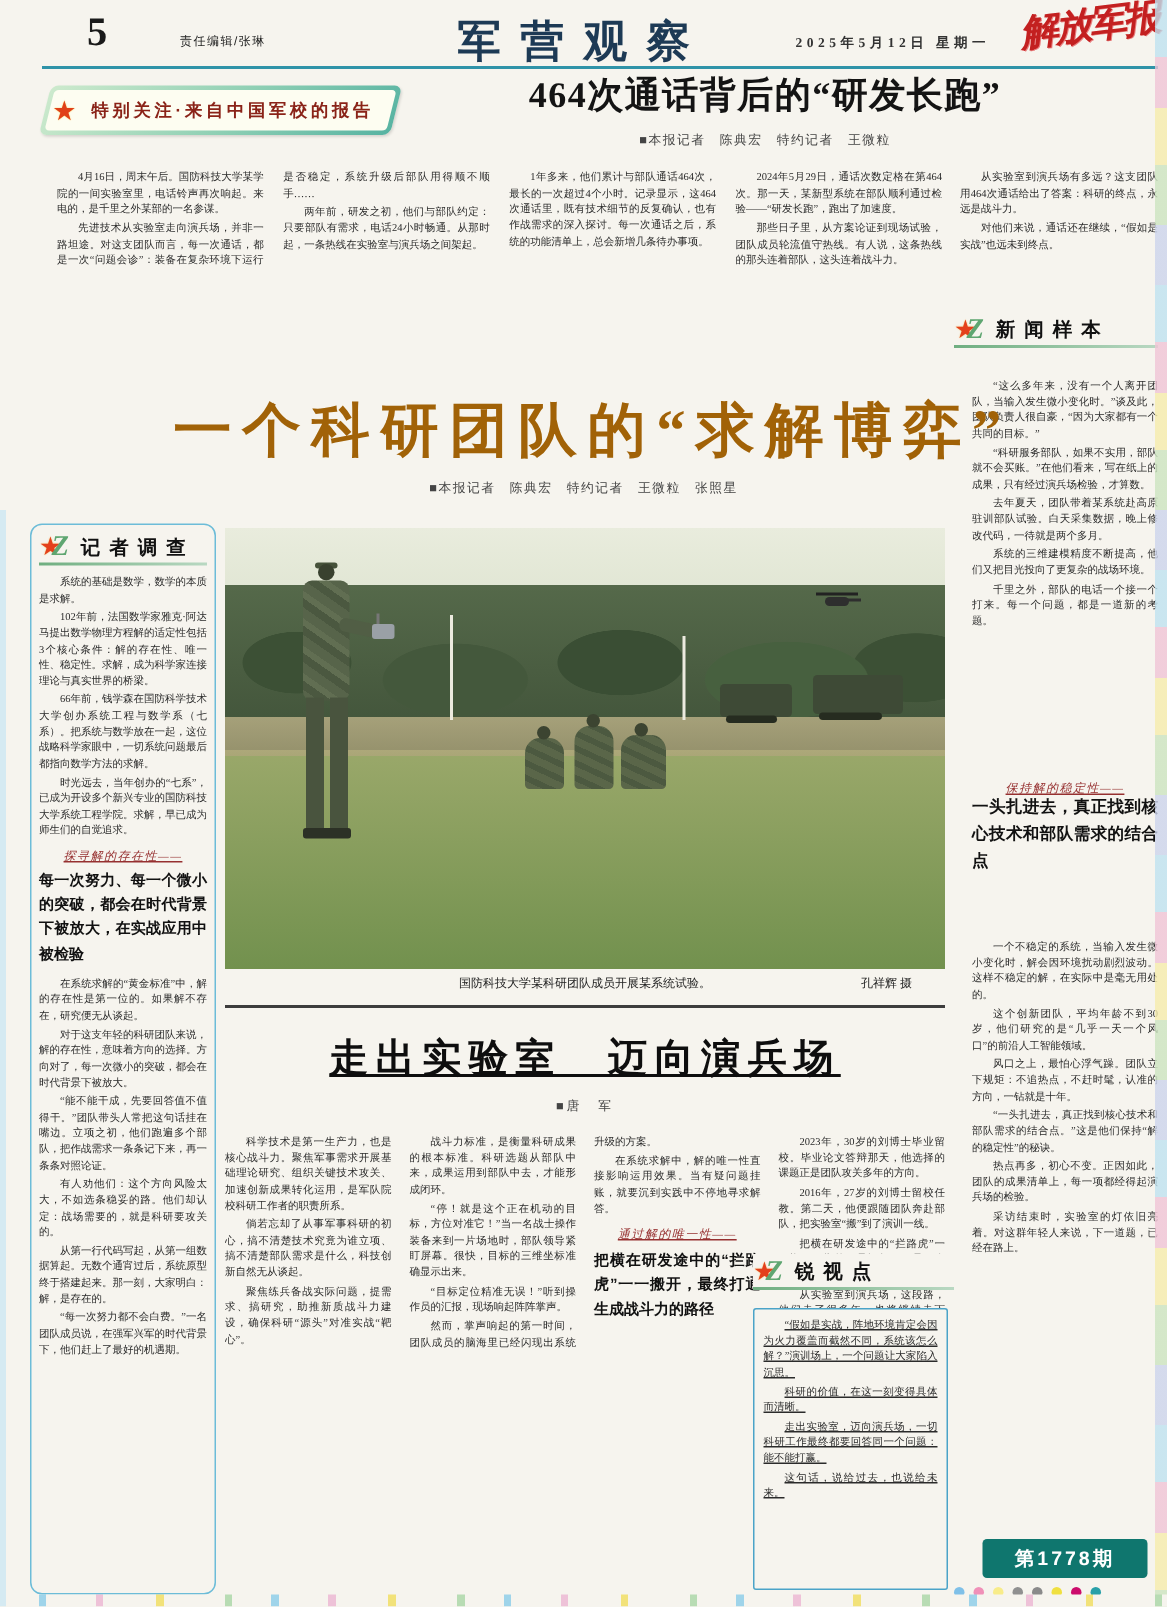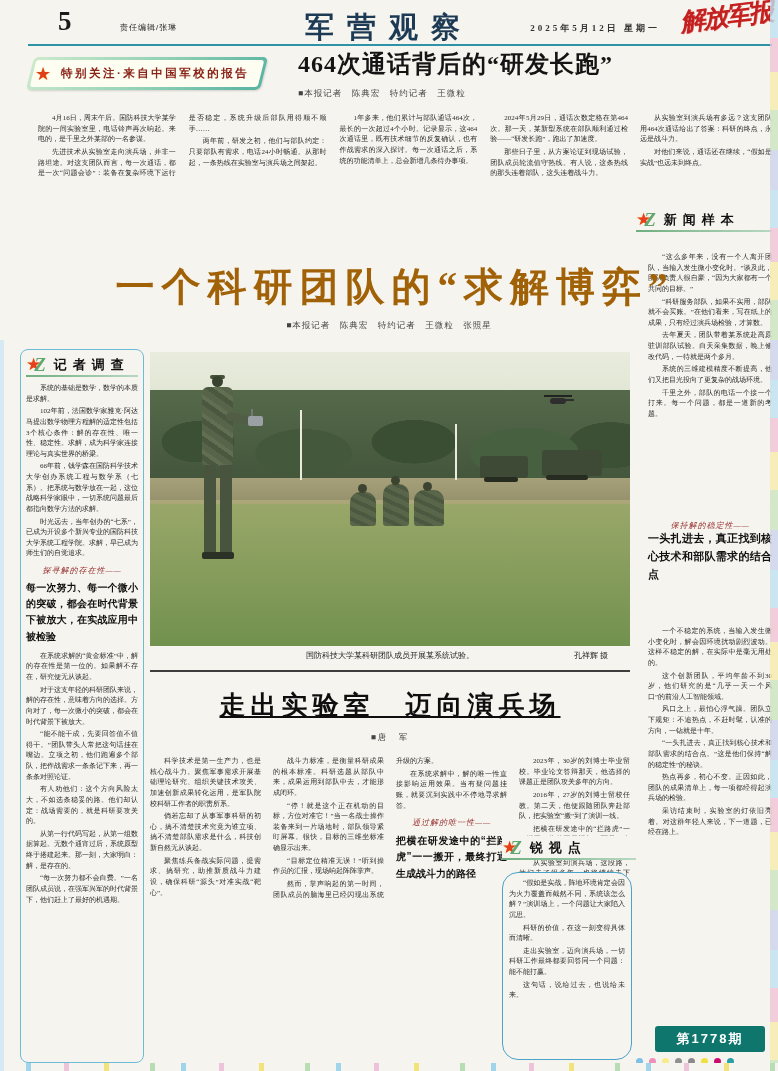--- a/index.html
+++ b/index.html
@@ -23,21 +23,21 @@
   .badge{left:30px;top:57px;width:234px;height:33px;transform:skewX(-14deg);
     background:linear-gradient(120deg,#cdeacd 0%,#8ecfb4 55%,#57b3a2 100%);
     border-radius:5px;box-shadow:1px 1px 2px rgba(0,0,0,.15);}
   .badge-inner{position:absolute;inset:3px;background:#fdfdf1;border-radius:3px;
     display:flex;align-items:center;justify-content:center;}
   .badge-label{transform:skewX(14deg);font-size:11.5px;font-weight:bold;color:#8a2318;
     letter-spacing:2.5px;font-family:"Liberation Sans",sans-serif;padding-left:16px;}
   .badge-star{position:absolute;left:2px;top:3px;transform:skewX(14deg);font-size:18px;color:#e04018;
     text-shadow:0 0 1px #f7c84c;}
   
-  .a1-headwrap{left:298px;top:50px;width:424px;}
+  .a1-headwrap{left:298px;top:50px;width:424px;text-align:center;}
   .a1-headline{font-size:24px;font-weight:900;color:#141414;letter-spacing:1px;line-height:1.2;}
   .a1-byline{margin-top:9px;font-size:8.5px;color:#444;letter-spacing:1px;}
   .bodytext{font-size:7px;line-height:1.52;color:#2b2b2b;text-align:justify;text-justify:inter-ideograph;}
   .bodytext p{margin:0 0 2px 0;text-indent:2em;}
   .a1-cols{left:38px;top:113px;width:590px;height:126px;columns:4;column-gap:13px;overflow:hidden;}
   .a1-col5{left:640px;top:113px;width:132px;height:95px;overflow:hidden;}
   
   .marker{display:block;}
   .marker .row{display:flex;align-items:center;}
   .marker .star{font-size:17px;color:#e4401c;text-shadow:0 0 1px #f2b24a;line-height:1;}
@@ -46,21 +46,21 @@
   .marker .label{font-family:"Liberation Sans",sans-serif;font-weight:bold;font-size:13px;
     letter-spacing:6px;color:#111;margin-left:8px;}
   .marker .rule{height:2px;background:linear-gradient(90deg,#6fae80,#b9d8c2);margin-top:1px;}
   
   .feature-head{left:12px;right:0;top:260px;text-align:center;font-size:39px;font-weight:900;
     color:#a16207;letter-spacing:7px;font-family:"Liberation Serif",serif;}
   .feature-byline{left:0;right:0;top:320px;text-align:center;font-size:8.5px;color:#444;letter-spacing:1px;}
   
   .left-frame{left:20px;top:349px;width:124px;height:714px;border:1.5px solid #6cbcd8;
     border-radius:8px;background:#f6f4ee;box-sizing:border-box;padding:5px 5px;overflow:hidden;}
-  .kicker{font-style:italic;font-size:8px;color:#963030;text-align:center;letter-spacing:1px;margin:6px 0 4px;}
+  .kicker{font-style:italic;font-size:8px;color:#963030;text-align:center;letter-spacing:1px;margin:6px 0 4px;text-decoration:underline;}
   .subhead{font-family:"Liberation Sans",sans-serif;font-weight:bold;color:#111;
     font-size:10px;line-height:1.62;text-align:justify;margin:0 0 6px 0;}
   
   .photo{left:150px;top:352px;width:480px;height:294px;overflow:hidden;background:#e6e9da;}
   .p-sky{position:absolute;left:0;top:0;width:100%;height:95px;background:linear-gradient(#e9ecdd,#d7dfc9);}
   .p-trees{position:absolute;left:0;top:38px;width:100%;height:115px;
     background:
       radial-gradient(60px 34px at 10% 45%, #3c5035 60%, transparent 61%),
       radial-gradient(80px 40px at 32% 55%, #44583c 60%, transparent 61%),
       radial-gradient(70px 36px at 55% 45%, #3a4e34 60%, transparent 61%),
@@ -95,22 +95,22 @@
   .photo-rule{left:150px;top:670px;width:480px;height:2px;background:#3d3d3d;}
   
   .a2-headline{left:150px;top:688px;width:480px;text-align:center;font-size:26px;font-weight:900;
     letter-spacing:5px;color:#0e0e0e;font-family:"Liberation Sans",sans-serif;text-decoration:underline;}
   .a2-byline{left:150px;top:732px;width:480px;text-align:center;font-size:8.5px;color:#444;letter-spacing:2px;}
   .a2-cols{left:150px;top:756px;width:480px;height:302px;columns:4;column-gap:12px;overflow:hidden;}
   .a2-cols .kicker{break-inside:avoid;}
   .a2-cols .subhead{break-inside:avoid;}
   
   .sharp-marker{left:502px;top:836px;width:134px;background:#f6f4ee;padding-top:2px;}
-  .sharp-box{left:502px;top:872px;width:130px;height:188px;border:1.5px solid #4aa3c8;border-radius:16px;
-    background:#f6f4ee;box-sizing:border-box;padding:5px 6px;overflow:hidden;}
+  .sharp-box{left:502px;top:872px;width:130px;height:188px;border:1.5px solid #4aa3c8;border-radius:2px;
+    background:#f6f4ee;box-sizing:border-box;padding:5px 6px;overflow:hidden;text-decoration:underline;}
   
   .news-marker{left:636px;top:210px;width:136px;background:#f6f4ee;}
   .news-text{left:648px;top:252px;width:124px;height:260px;overflow:hidden;}
   .stab-kicker{left:648px;top:514px;width:124px;}
   .stab-subhead{left:648px;top:530px;width:124px;font-size:11px;}
   .stab-paras{left:648px;top:626px;width:124px;height:392px;overflow:hidden;}
   .issue-badge{left:655px;top:1026px;width:110px;height:26px;background:#0f766e;border-radius:3px;
     color:#fff;display:flex;align-items:center;justify-content:center;font-weight:bold;
     font-size:13px;letter-spacing:2px;font-family:"Liberation Sans",sans-serif;}
   .dots{left:636px;top:1058px;display:flex;gap:6px;}

